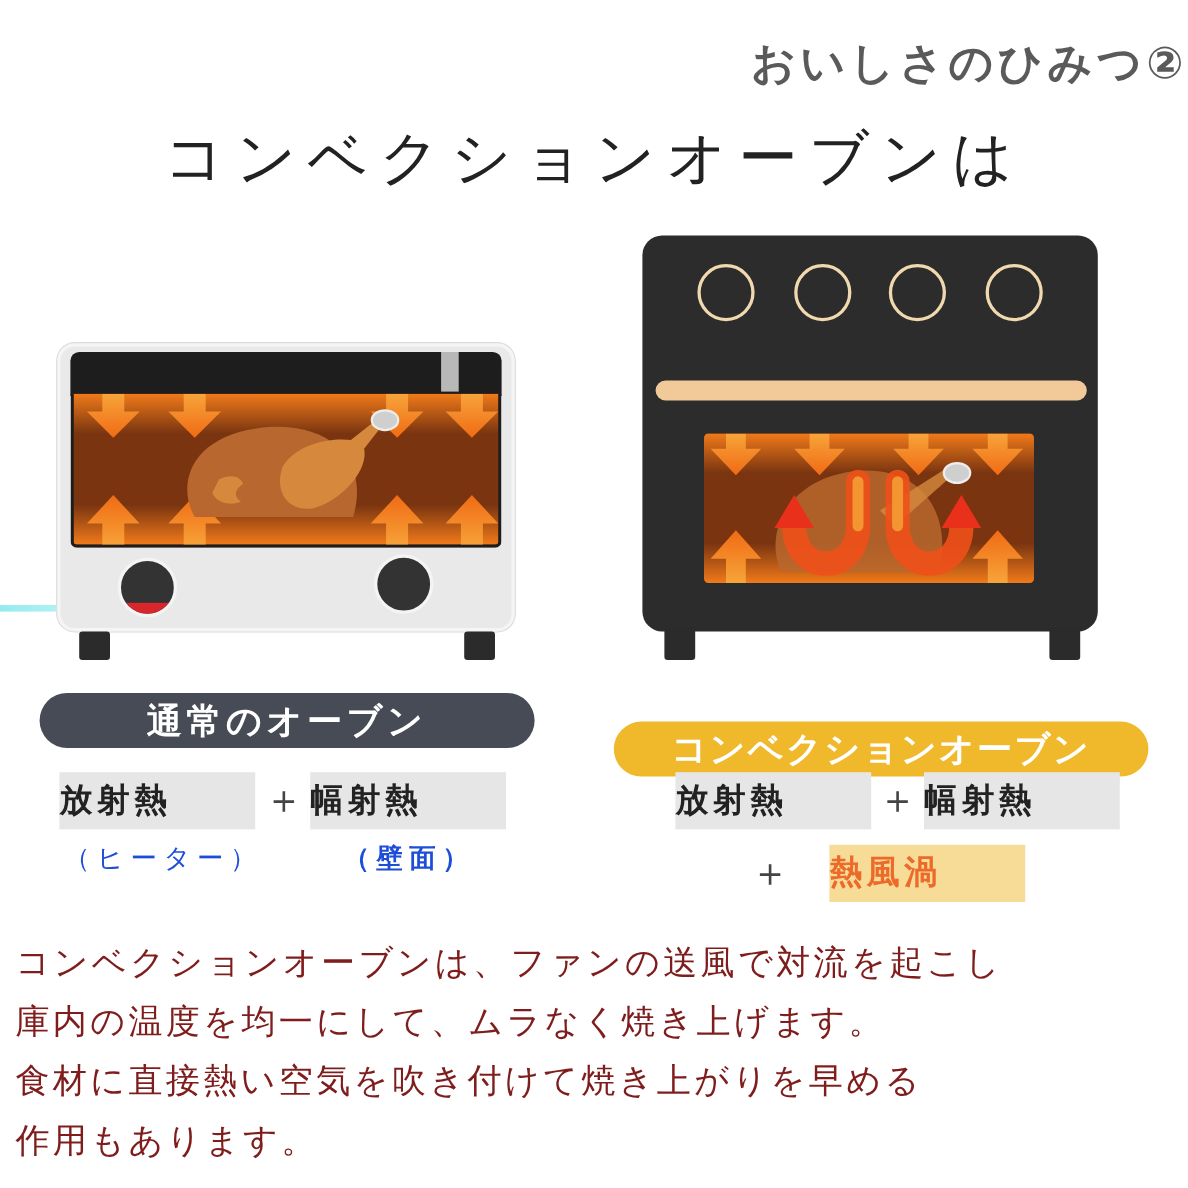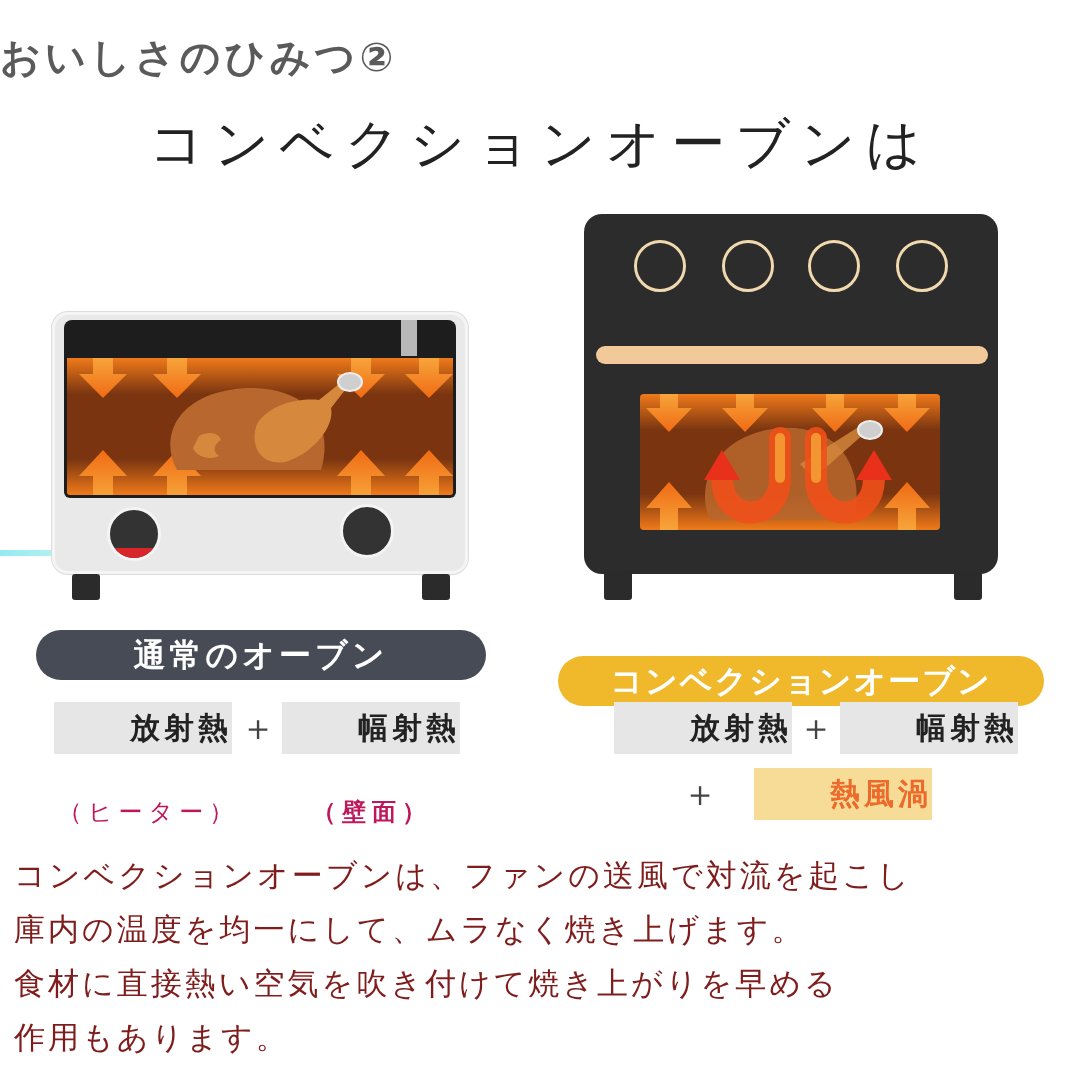--- a/index.html
+++ b/index.html
@@ -1,20 +1,20 @@
 <!DOCTYPE html>
 <html><head>
 <meta charset="utf-8">
 <style>
   * { margin: 0; padding: 0; box-sizing: border-box; }
   html, body { width: 1080px; height: 1080px; background: #ffffff; overflow: hidden; }
   body { position: relative; font-family: "DejaVu Sans", "Liberation Sans", sans-serif; color: #222; }
 
   .subtitle {
-    position: absolute; top: 30px; left: 0; width: 1080px; text-align: left;
+    position: absolute; top: 30px; left: 0; width: 1080px; text-align: right;
     font-size: 40px; font-weight: bold; color: #5a5a5a; letter-spacing: 4px;
   }
   .title {
     position: absolute; top: 108px; left: 0; width: 1080px; text-align: center;
     font-family: "DejaVu Serif", "Liberation Serif", serif;
     font-size: 54px; color: #222; letter-spacing: 10px;
   }
 
   
   .toaster { position: absolute; left: 52px; top: 312px; width: 416px; height: 262px; }
@@ -52,24 +52,24 @@
   .conv .bar { position: absolute; left: 12px; top: 132px; width: 392px; height: 18px; background: #f2c999; border-radius: 9px; }
   .conv .window { position: absolute; left: 56px; top: 180px; width: 300px; height: 136px; background: #7a3510; border-radius: 4px; overflow: hidden; }
   .conv .foot { width: 28px; height: 28px; }
 
   
   .pill { position: absolute; height: 50px; border-radius: 25px; text-align: center; line-height: 50px;
     font-size: 32px; font-weight: bold; color: #fff; letter-spacing: 4px; }
   .pill.normal { left: 36px; top: 630px; width: 450px; background: #474b55; }
   .pill.conv-pill { left: 558px; top: 656px; width: 486px; background: #f0b92b; letter-spacing: 2px; }
 
-  .box { position: absolute; height: 52px; background: #e6e6e6; text-align: right; line-height: 52px;
+  .box { position: absolute; height: 52px; background: #e6e6e6; text-align: left; line-height: 52px;
     font-size: 30px; font-weight: bold; color: #222; letter-spacing: 4px; }
   .plus { position: absolute; font-size: 36px; color: #444; line-height: 52px; }
-  .note { position: absolute; font-size: 24px; color: #be185d; letter-spacing: 6px; margin-top: 32px; }
+  .note { position: absolute; font-size: 24px; color: #1d4ed8; letter-spacing: 6px; }
   .box.hot { background: #f7dc98; color: #ec6a2a; }
 
   .desc { position: absolute; left: 14px; top: 848px; width: 1080px; text-align: left;
     font-size: 31px; color: #7f1d1d; line-height: 54px; letter-spacing: 3px; }
   .desc div { white-space: nowrap; }
 </style>
 </head>
 <body>
 
 <div class="subtitle">おいしさのひみつ②</div>

